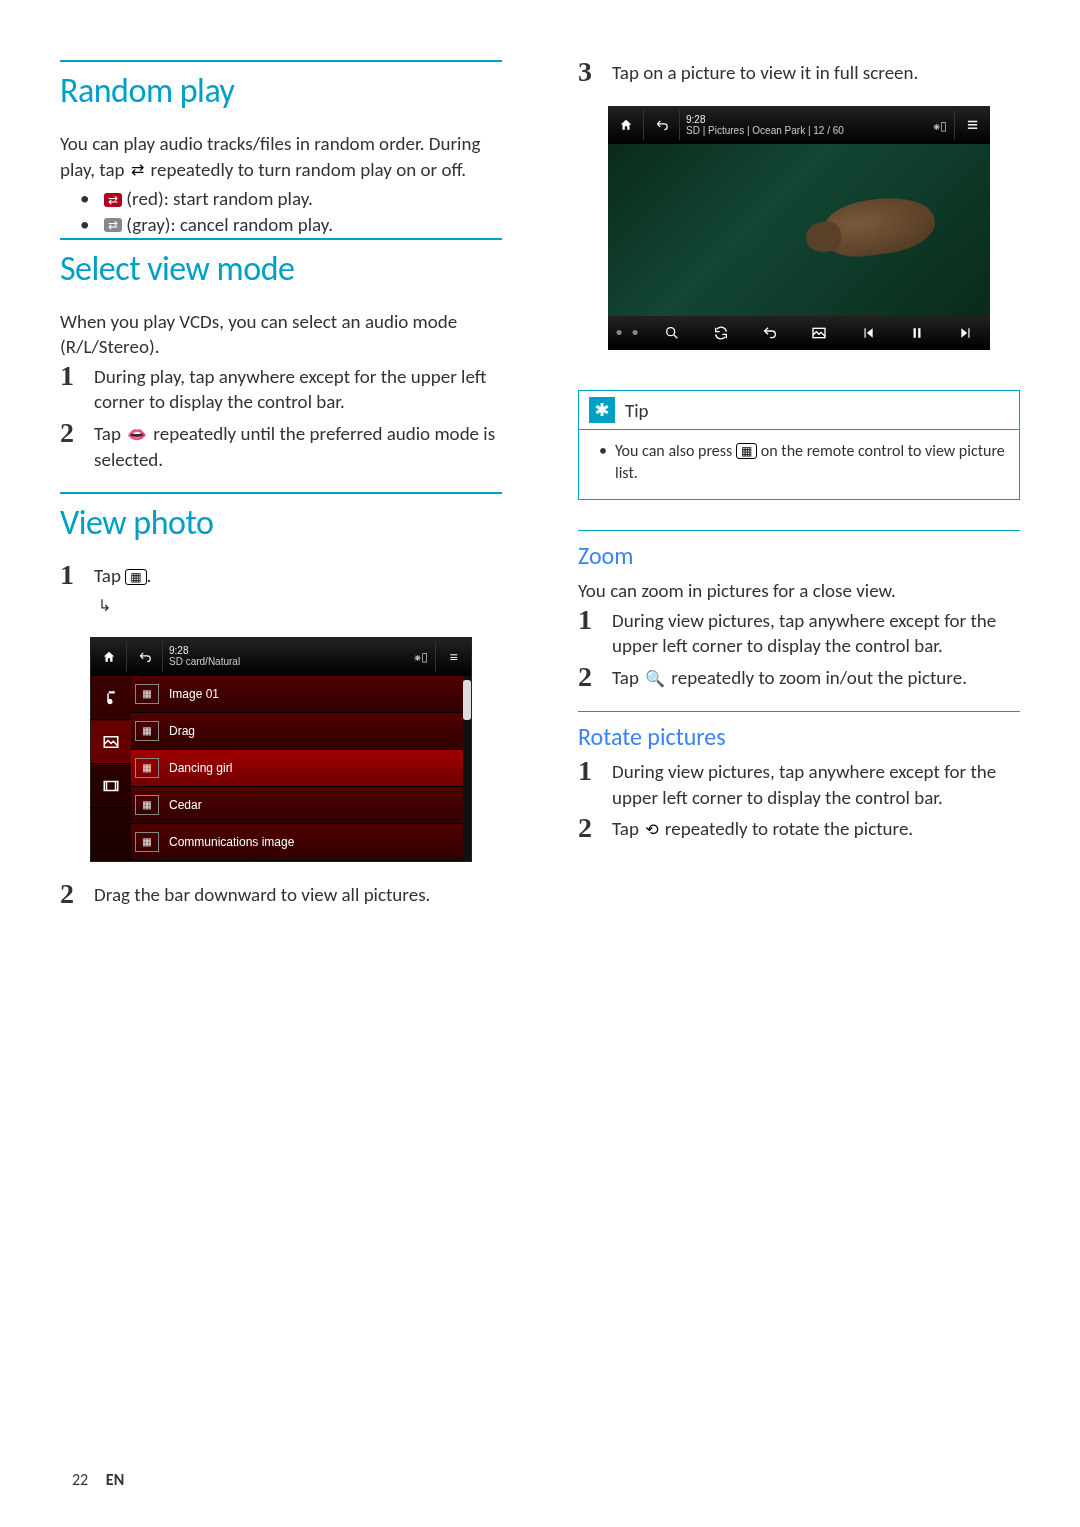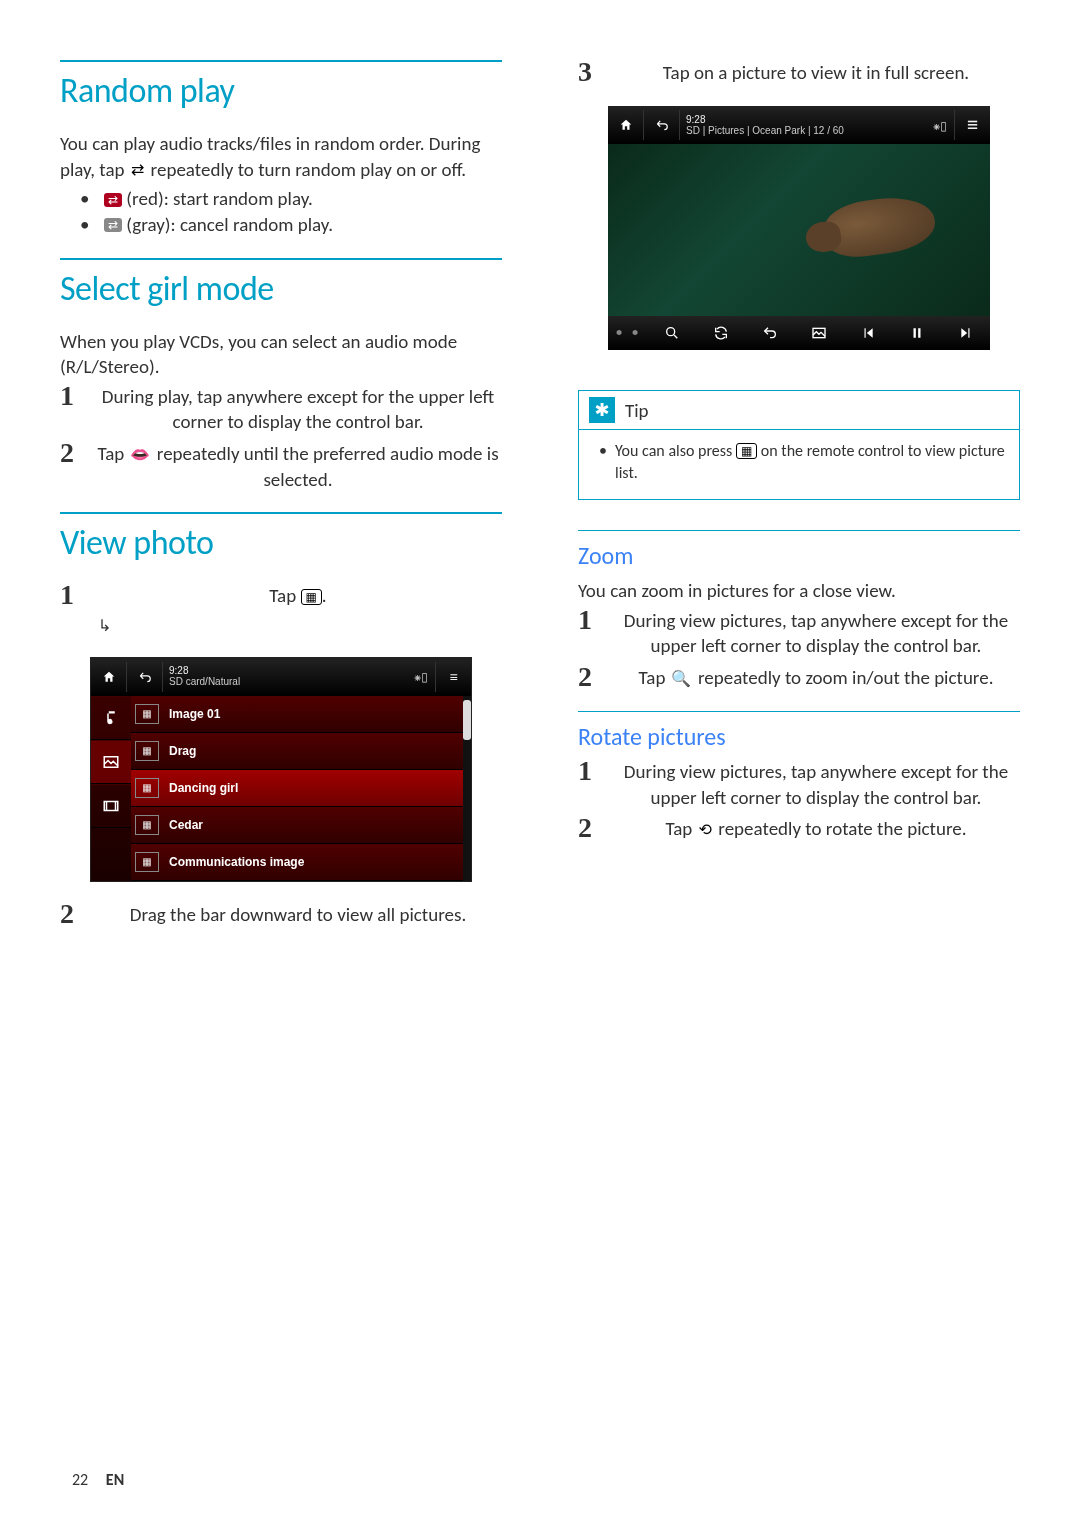--- a/index.html
+++ b/index.html
@@ -33,34 +33,34 @@
     margin-bottom: 20px;
     letter-spacing: -0.5px;
   }
   h3 {
     color: #3b82f6;
     font-weight: 400;
     font-size: 24px;
     margin-bottom: 8px;
   }
   p { line-height: 1.35; margin-bottom: 4px; }
-  ul.bullets { list-style: none; padding-left: 20px; margin-bottom: 20px; }
+  ul.bullets { list-style: none; padding-left: 20px; }
   ul.bullets > li { position: relative; padding-left: 24px; line-height: 1.35; }
   ul.bullets > li::before { content: "•"; position: absolute; left: 0; }
   ol.steps { list-style: none; counter-reset: step; margin-bottom: 20px; }
   ol.steps > li { display: flex; align-items: flex-start; gap: 14px; margin-bottom: 6px; }
   ol.steps > li > .num {
     font-family: Georgia, "Times New Roman", serif;
     font-weight: 700;
     font-size: 28px;
     line-height: 1;
     min-width: 20px;
     margin-top: -2px;
   }
-  ol.steps > li > .body { flex: 1; line-height: 1.35; text-align: center; }
+  ol.steps > li > .body { flex: 1; line-height: 1.35; }
   .sub-indent { display: flex; gap: 10px; padding-left: 4px; margin-top: 4px; }
   .sub-indent .arrow { font-size: 16px; padding-top: 2px; }
   .inline-icon {
     display: inline-block; vertical-align: middle;
     background: #000; color: #fff; border-radius: 3px;
     font-size: 12px; padding: 1px 4px; line-height: 1;
     position: relative; top: -1px;
   }
   .inline-icon.plain { background: transparent; color: #000; border: none; font-size: 16px; padding: 0 2px; }
   .inline-icon.outline { background: #fff; color: #000; border: 1px solid #000; }
@@ -108,21 +108,21 @@
   .dev-side { width: 40px; background: linear-gradient(#3a0000,#1a0000); display:flex; flex-direction:column; }
   .dev-side .sbtn { height: 44px; display:flex; align-items:center; justify-content:center; border-top:1px solid #400; border-bottom:1px solid #000; }
   .dev-side .sbtn.sel { background: #600; }
   .dev-list { flex:1; position:relative; }
   .dev-list .row {
     display:flex; align-items:center; height: 37px;
     background: linear-gradient(#500000,#300000);
     border-bottom:1px solid #000; padding-left: 4px;
   }
   .dev-list .row .thumb-ic { width:24px; height:20px; border:1px solid #888; display:flex; align-items:center; justify-content:center; font-size:10px; margin-right:10px; }
-  .dev-list .row .name { font-size: 12px; color:#fff; font-weight:700; }
+  .dev-list .row .name { font-size: 12px; color:#fff; font-weight:400; }
   .dev-list .row.sel { background: linear-gradient(#a00000,#700000); }
   .dev-scroll { position:absolute; right:0; top:0; width:8px; height:100%; background:#111; }
   .dev-scroll .thumb { position:absolute; right:0; top:4px; width:8px; height:40px; background:#ddd; border-radius:3px; }
 
   
   .device2 { width: 382px; margin: 6px auto 0 auto; background:#000; color:#eee; font-family: Arial, sans-serif; }
   .device2 .dev-body2 { height: 172px; position:relative; background: linear-gradient(135deg,#0a2a1a 0%,#134634 40%,#0a2a1a 100%); overflow:hidden; }
   .sealion { position:absolute; right:55px; top:55px; width:110px; height:55px; background: radial-gradient(ellipse at 30% 40%, #7a5a3a, #4a3420); border-radius: 40% 50% 45% 35%; transform: rotate(-8deg); }
   .sealion::after { content:""; position:absolute; left:-20px; top:15px; width:35px; height:30px; background:#5a4028; border-radius:50% 40% 40% 50%; }
   .dev-toolbar { display:flex; align-items:center; height:34px; background:linear-gradient(#222,#000); }
@@ -146,21 +146,21 @@
     <h2>Random play</h2>
     <p>
       <span>You can play audio tracks/files in random order. During play, tap </span><span class="inline-icon plain">⇄</span><span> repeatedly to turn random play on or off.</span>
     </p>
     <ul class="bullets">
       <li><span class="inline-icon" style="background:#b00020">⇄</span> <span>(red): start random play.</span></li>
       <li><span class="inline-icon" style="background:#888">⇄</span> <span>(gray): cancel random play.</span></li>
     </ul>
 
     <hr class="section-rule">
-    <h2>Select girl mode</h2>
+    <h2>Select view mode</h2>
     <p>When you play VCDs, you can select an audio mode (R/L/Stereo).</p>
     <ol class="steps">
       <li>
           <span class="num">1</span>
           <span class="body">During play, tap anywhere except for the upper left corner to display the control bar.</span>
         </li>
       <li>
           <span class="num">2</span>
           <span class="body"><span>Tap </span><span class="inline-icon plain">👄</span><span> repeatedly until the preferred audio mode is selected.</span></span>
         </li>

